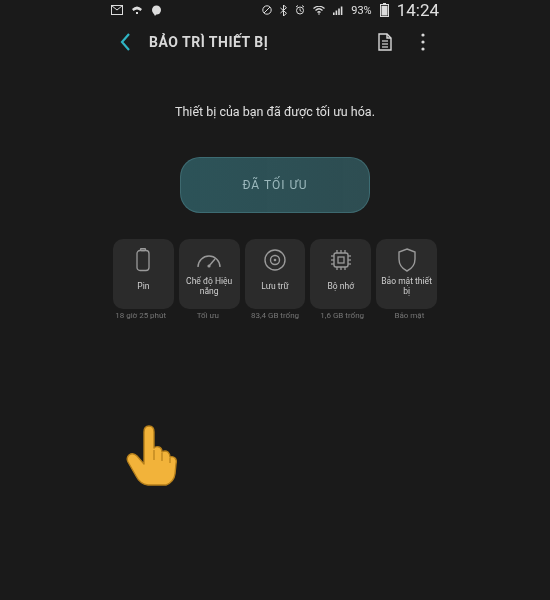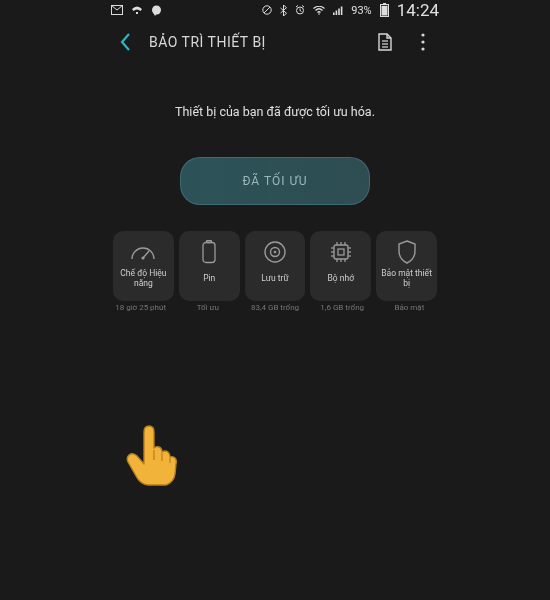--- a/index.html
+++ b/index.html
@@ -40,21 +40,21 @@
   display: flex;
   align-items: center;
   padding: 0 10px;
   gap: 14px;
 }
 .back { color: #2fb4c3; display:flex; align-items:center; justify-content:center; width:20px; height:20px; }
 .app-title {
   flex: 1;
   font-size: 14px;
   letter-spacing: 0.5px;
-  font-weight: 400;
+  font-weight: 700;
   color: #d8d8d8;
 }
 .doc-icon, .more-icon { width: 24px; display:flex; align-items:center; justify-content:center; color:#d8d8d8; }
 
 
 .score-area {
   display: flex;
   justify-content: center;
   padding: 18px 0 0 0;
 }
@@ -100,21 +100,21 @@
 
 
 .opt-wrap {
   display: flex;
   justify-content: center;
   margin-top: 38px;
   position: relative;
 }
 .opt-btn {
   width: 190px;
-  height: 48px;
+  height: 56px;
   border-radius: 20px;
   background: linear-gradient(to right, rgba(60,130,140,0.55), rgba(70,140,150,0.45));
   border: 1px solid rgba(100,170,180,0.3);
   display: flex;
   align-items: center;
   justify-content: center;
   font-size: 12px;
   letter-spacing: 1px;
   color: #9bb8bc;
 }
@@ -255,37 +255,37 @@
   <div class="opt-wrap">
     <div class="opt-btn">
       <span>ĐÃ TỐI ƯU</span>
     </div>
   </div>
 
   <div class="cards">
 
     <div class="card">
       <div class="card-icon">
+        <svg width="16" height="24" viewBox="0 0 16 24">
+            <rect x="5.5" y="0.5" width="5" height="2" rx="1" fill="none" stroke="#9a9a9a" stroke-width="1.3"></rect>
+            <rect x="2" y="2.5" width="12" height="20" rx="3" fill="none" stroke="#9a9a9a" stroke-width="1.3"></rect>
+          </svg>
+      </div>
+      <div class="card-label">Pin</div>
+    </div>
+
+    <div class="card">
+      <div class="card-icon">
         <svg width="26" height="22" viewBox="0 0 26 22">
             <path d="M2 18 A11 11 0 0 1 24 18" fill="none" stroke="#9a9a9a" stroke-width="1.4"></path>
             <circle cx="13" cy="17" r="1.6" fill="#9a9a9a"></circle>
             <line x1="13" y1="17" x2="19" y2="10" stroke="#9a9a9a" stroke-width="1.4"></line>
           </svg>
       </div>
       <div class="card-label">Chế độ Hiệu năng</div>
-    </div>
-
-    <div class="card">
-      <div class="card-icon">
-        <svg width="16" height="24" viewBox="0 0 16 24">
-            <rect x="5.5" y="0.5" width="5" height="2" rx="1" fill="none" stroke="#9a9a9a" stroke-width="1.3"></rect>
-            <rect x="2" y="2.5" width="12" height="20" rx="3" fill="none" stroke="#9a9a9a" stroke-width="1.3"></rect>
-          </svg>
-      </div>
-      <div class="card-label">Pin</div>
     </div>
 
     <div class="card">
       <div class="card-icon">
         <svg width="24" height="24" viewBox="0 0 24 24">
             <circle cx="12" cy="12" r="10" fill="none" stroke="#9a9a9a" stroke-width="1.4"></circle>
             <circle cx="12" cy="12" r="4.5" fill="none" stroke="#9a9a9a" stroke-width="1.4"></circle>
             <circle cx="12" cy="12" r="1.3" fill="#9a9a9a"></circle>
           </svg>
       </div>

